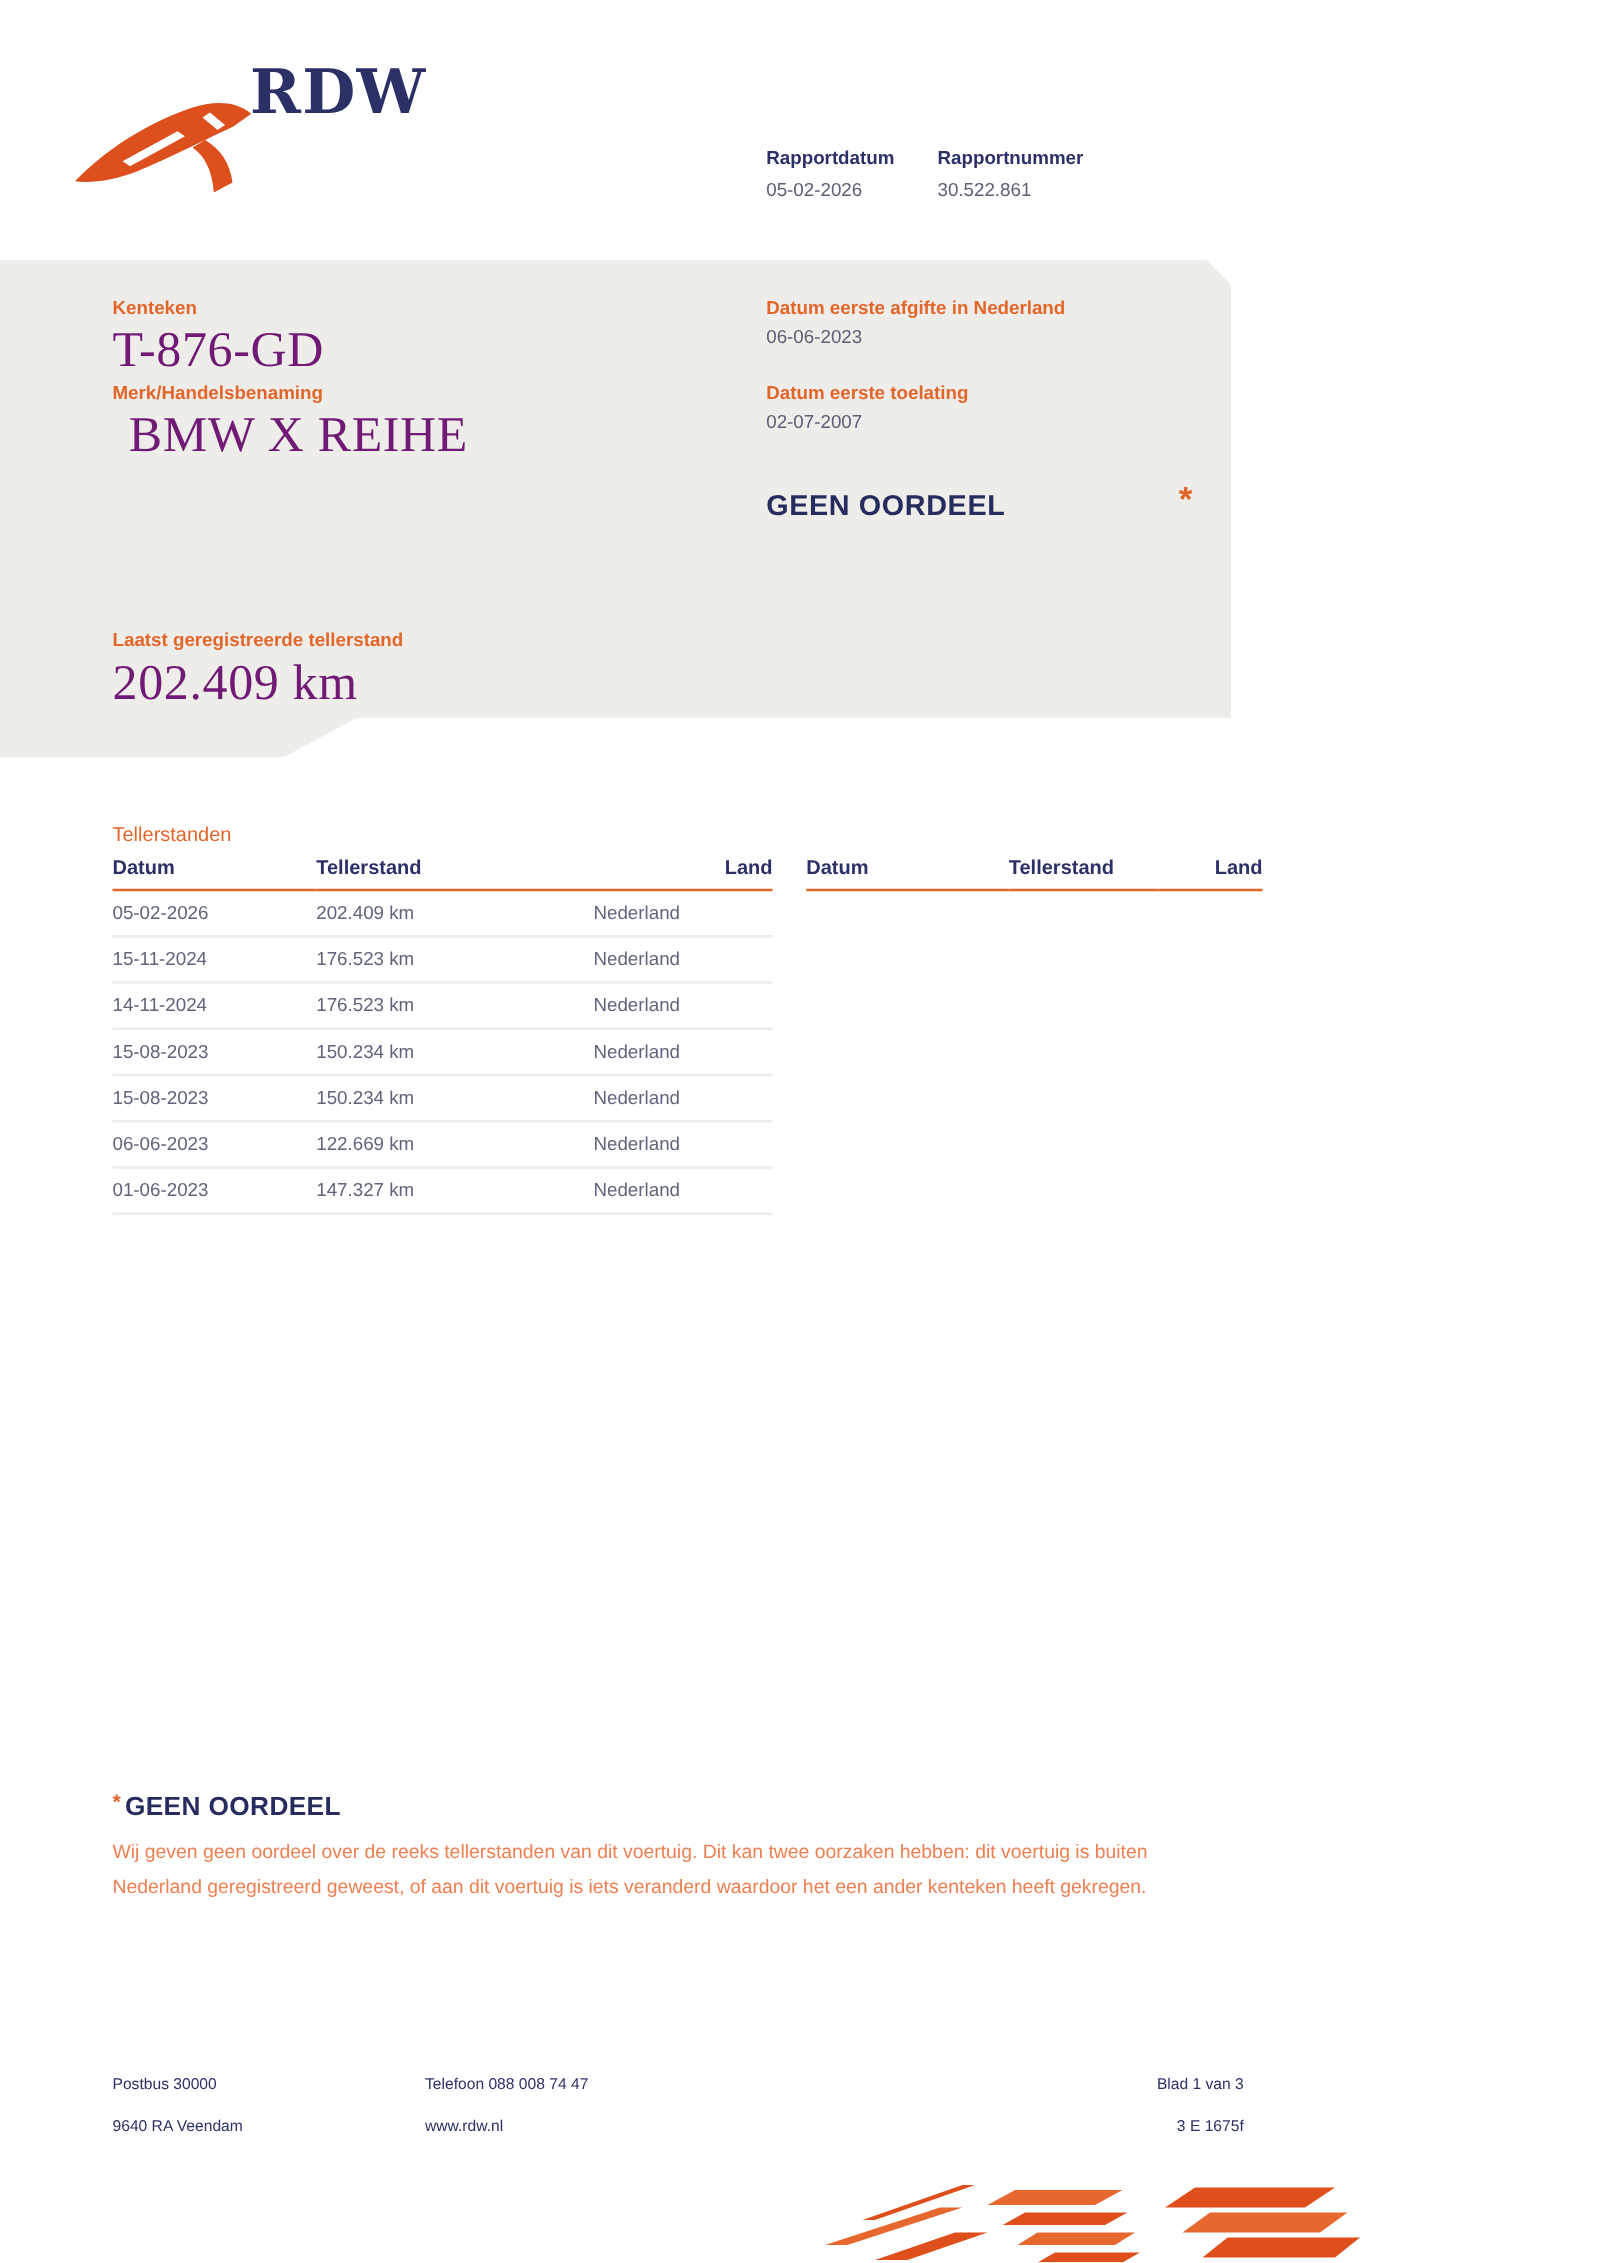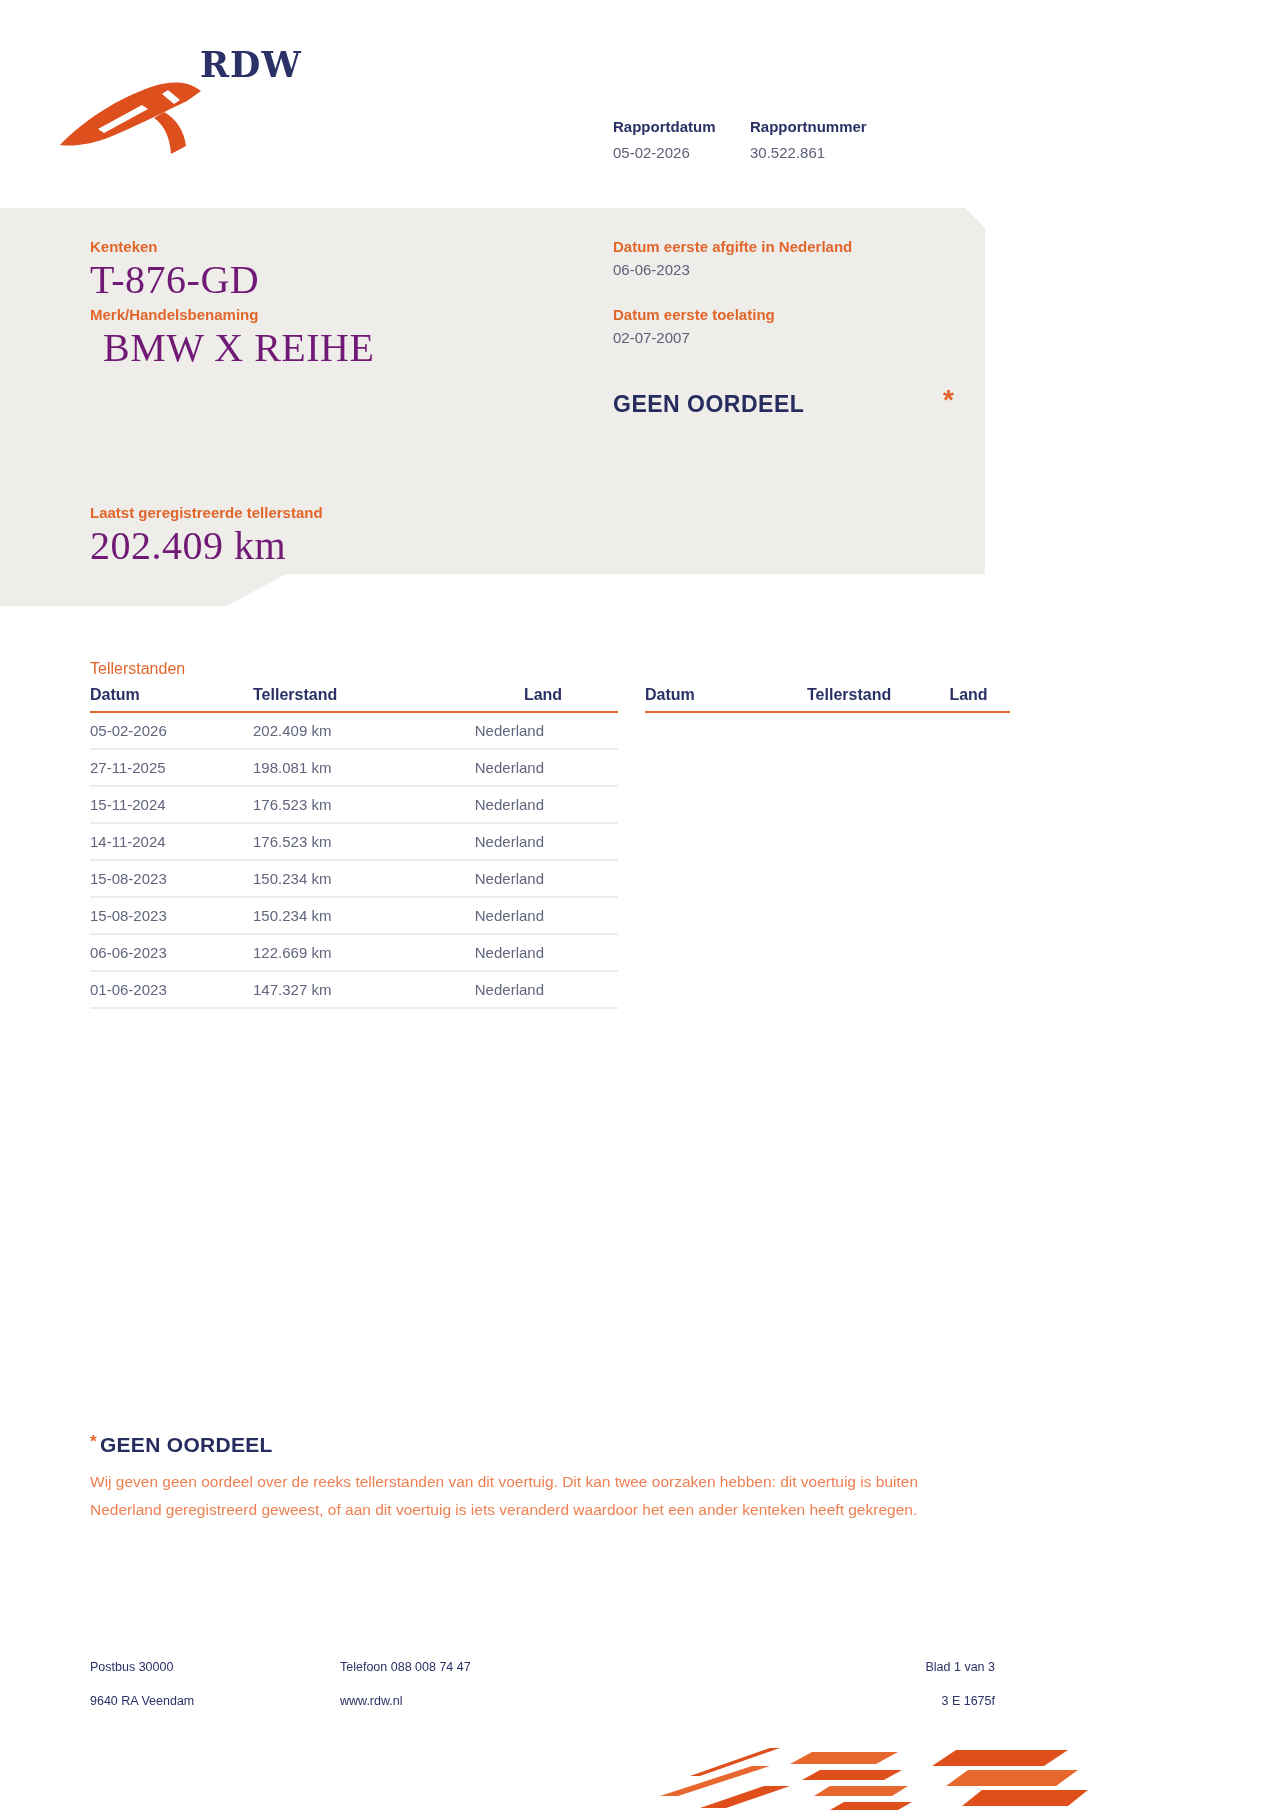--- a/index.html
+++ b/index.html
@@ -11,21 +11,21 @@
     background: #ffffff;
     overflow: hidden;
     font-family: "Liberation Sans", sans-serif;
     color: #2b3166;
   }
   
   .logo-svg { position: absolute; left: 58px; top: 74px; }
   .logo-word {
     position: absolute; left: 200px; top: 44px;
     font-family: "DejaVu Serif", serif; font-weight: bold;
-    font-size: 35px; color: #2b3166; letter-spacing: 1px;
+    font-size: 49px; color: #2b3166; letter-spacing: 1px;
   }
   .doc-title {
     position: absolute; left: 613px; top: 52px;
     font-family: "DejaVu Serif", serif; font-weight: bold;
     font-size: 33px; color: #e8702e;
   }
   .meta-label { position: absolute; top: 118px; font-size: 15px; font-weight: bold; color: #2b3166; }
   .meta-value { position: absolute; top: 144px; font-size: 15px; color: #5c6078; }
   .mx1 { left: 613px; } .mx2 { left: 750px; }
 
@@ -56,21 +56,21 @@
     position: absolute; left: 90px; top: 660px;
     font-size: 16px; font-weight: normal; color: #e2662a;
   }
   table.readings { position: absolute; top: 686px; border-collapse: collapse; table-layout: fixed; }
   table.readings.left  { left: 90px;  width: 528px; }
   table.readings.right { left: 645px; width: 365px; }
   table.readings th {
     text-align: left; font-size: 16px; font-weight: bold; color: #2b3166;
     padding: 0 0 7px 0; border-bottom: 2px solid #e2662a;
   }
-  table.readings th.land { text-align: center; margin-top: 48px; }
+  table.readings th.land { text-align: right; margin-top: 48px; }
   table.readings.left  col.c1 { width: 163px; } table.readings.left  col.c2 { width: 215px; }
   table.readings.right col.c1 { width: 162px; } table.readings.right col.c2 { width: 120px; }
   table.readings td {
     font-size: 15px; color: #60657d; height: 37px;
     border-bottom: 2px solid #ececec; vertical-align: middle;
   }
   table.readings td.land { text-align: right; padding-right: 74px; }
 
   
   .footnote-title { position: absolute; left: 90px; top: 1432px; font-size: 21px; font-weight: 800; color: #262c5e; letter-spacing: 0.3px; }
@@ -139,25 +139,20 @@
       <tr>
         <th>Datum</th>
         <th>Tellerstand</th>
         <th class="land">Land</th>
       </tr>
     </thead>
     <tbody>
         <tr>
         <td>05-02-2026</td>
         <td>202.409 km</td>
-        <td class="land">Nederland</td>
-      </tr>
-        <tr>
-        <td>27-11-2025</td>
-        <td>198.081 km</td>
         <td class="land">Nederland</td>
       </tr>
         <tr>
         <td>15-11-2024</td>
         <td>176.523 km</td>
         <td class="land">Nederland</td>
       </tr>
         <tr>
         <td>14-11-2024</td>
         <td>176.523 km</td>

